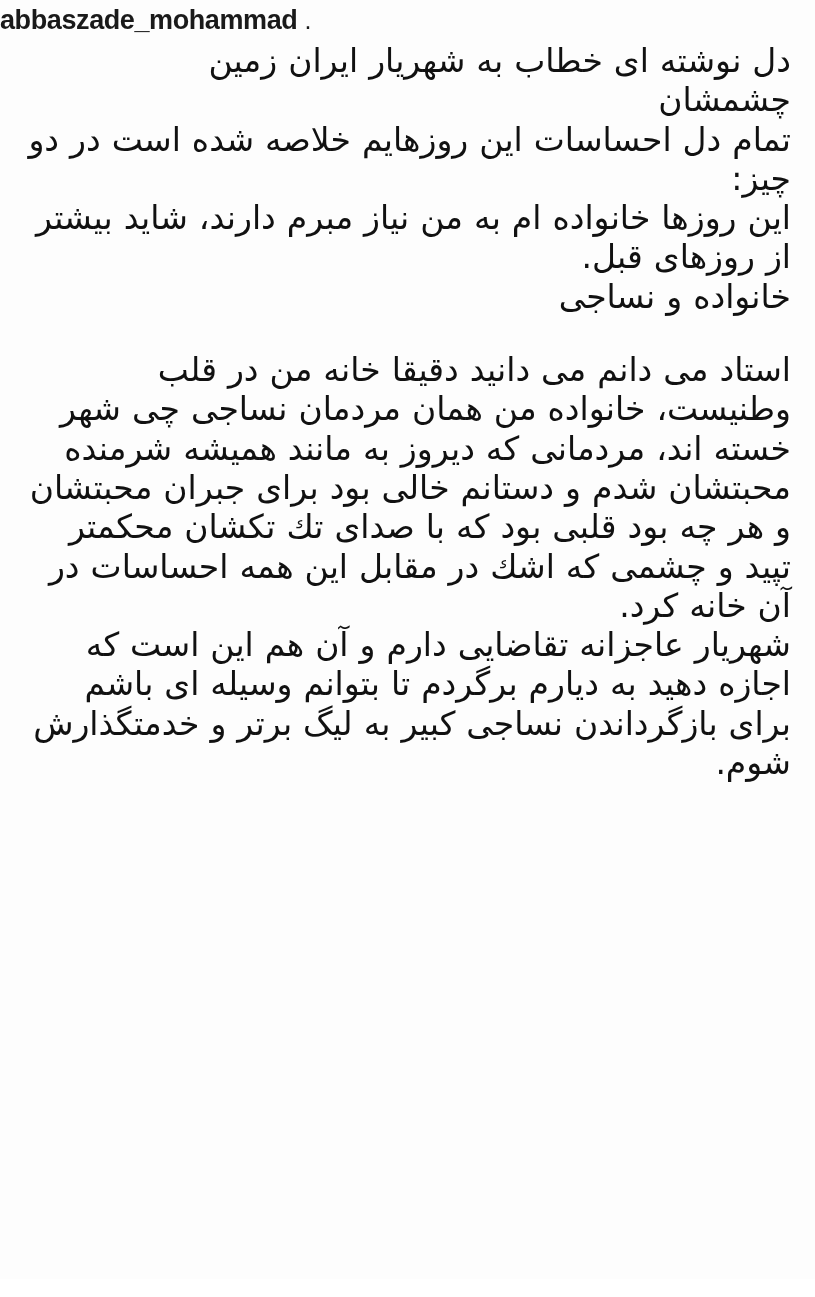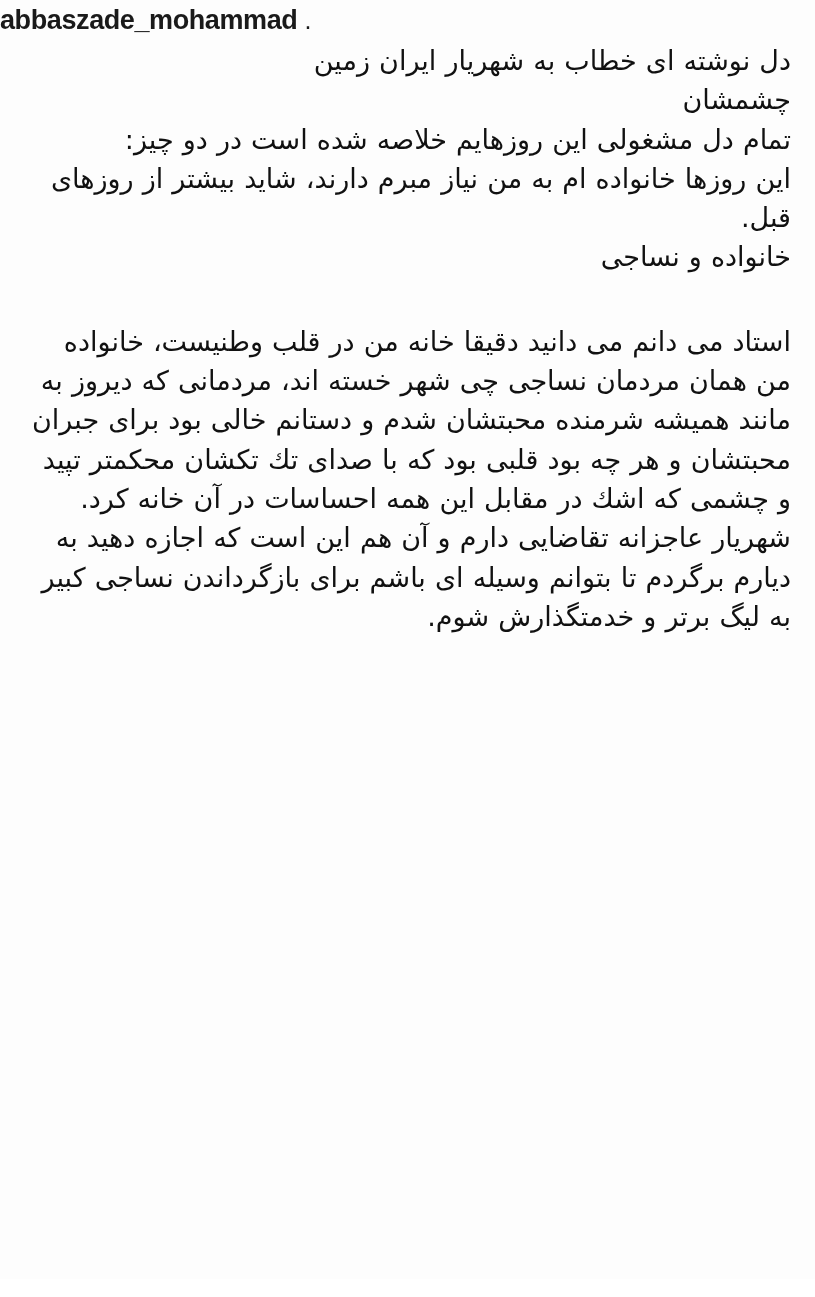--- a/index.html
+++ b/index.html
@@ -72,52 +72,52 @@
 
   
   #letter-body {
     position: absolute;
     top: 41px;
     right: 24px;
     left: 24px;
     direction: rtl;
     text-align: right;
     font-family: "DejaVu Sans", "Liberation Sans", sans-serif;
-    font-size: 27px;
+    font-size: 33px;
     line-height: 39.3px;
     color: #111111;
     font-weight: 400;
     word-spacing: 0.5px;
   }
   #letter-body .para {
     margin: 0;
     padding: 0;
     text-align: right;
   }
   #letter-body .para.gap-before {
-    margin-top: 45px;
+    margin-top: 34px;
   }
 </style>
 </head>
 <body>
 
 <div id="post-card" style="background: rgb(253, 253, 253);">
 
   <div id="username-header">
     <span id="username-text" style="color: rgb(26, 26, 26);">abbaszade_mohammad</span>
     <span id="username-suffix" style="color: rgb(26, 26, 26);">.</span>
   </div>
 
   <div id="letter-body" style="color: rgb(17, 17, 17);">
 
     <div class="para">دل نوشته ای خطاب به شهریار ایران زمین</div>
 
     <div class="para">چشمشان</div>
 
-    <div class="para">تمام دل مشغولی این روزهایم خلاصه شده است در دو چیز:</div>
+    <div class="para">تمام دل احساسات این روزهایم خلاصه شده است در دو چیز:</div>
 
     <div class="para">این روزها خانواده ام به من نیاز مبرم دارند، شاید بیشتر از روزهای قبل.</div>
 
     <div class="para">خانواده و نساجی</div>
 
     <div class="para gap-before">استاد می دانم می دانید دقیقا خانه من در قلب وطنیست، خانواده من همان مردمان نساجی چی شهر خسته اند، مردمانی که دیروز به مانند همیشه شرمنده محبتشان شدم و دستانم خالی بود برای جبران محبتشان و هر چه بود قلبی بود که با صدای تك تكشان محكمتر تپید و چشمی که اشك در مقابل این همه احساسات در آن خانه کرد.</div>
 
 
 
     <div class="para">شهریار عاجزانه تقاضایی دارم و آن هم این است که اجازه دهید به دیارم برگردم تا بتوانم وسیله ای باشم برای بازگرداندن نساجی کبیر به لیگ برتر و خدمتگذارش شوم.</div>

